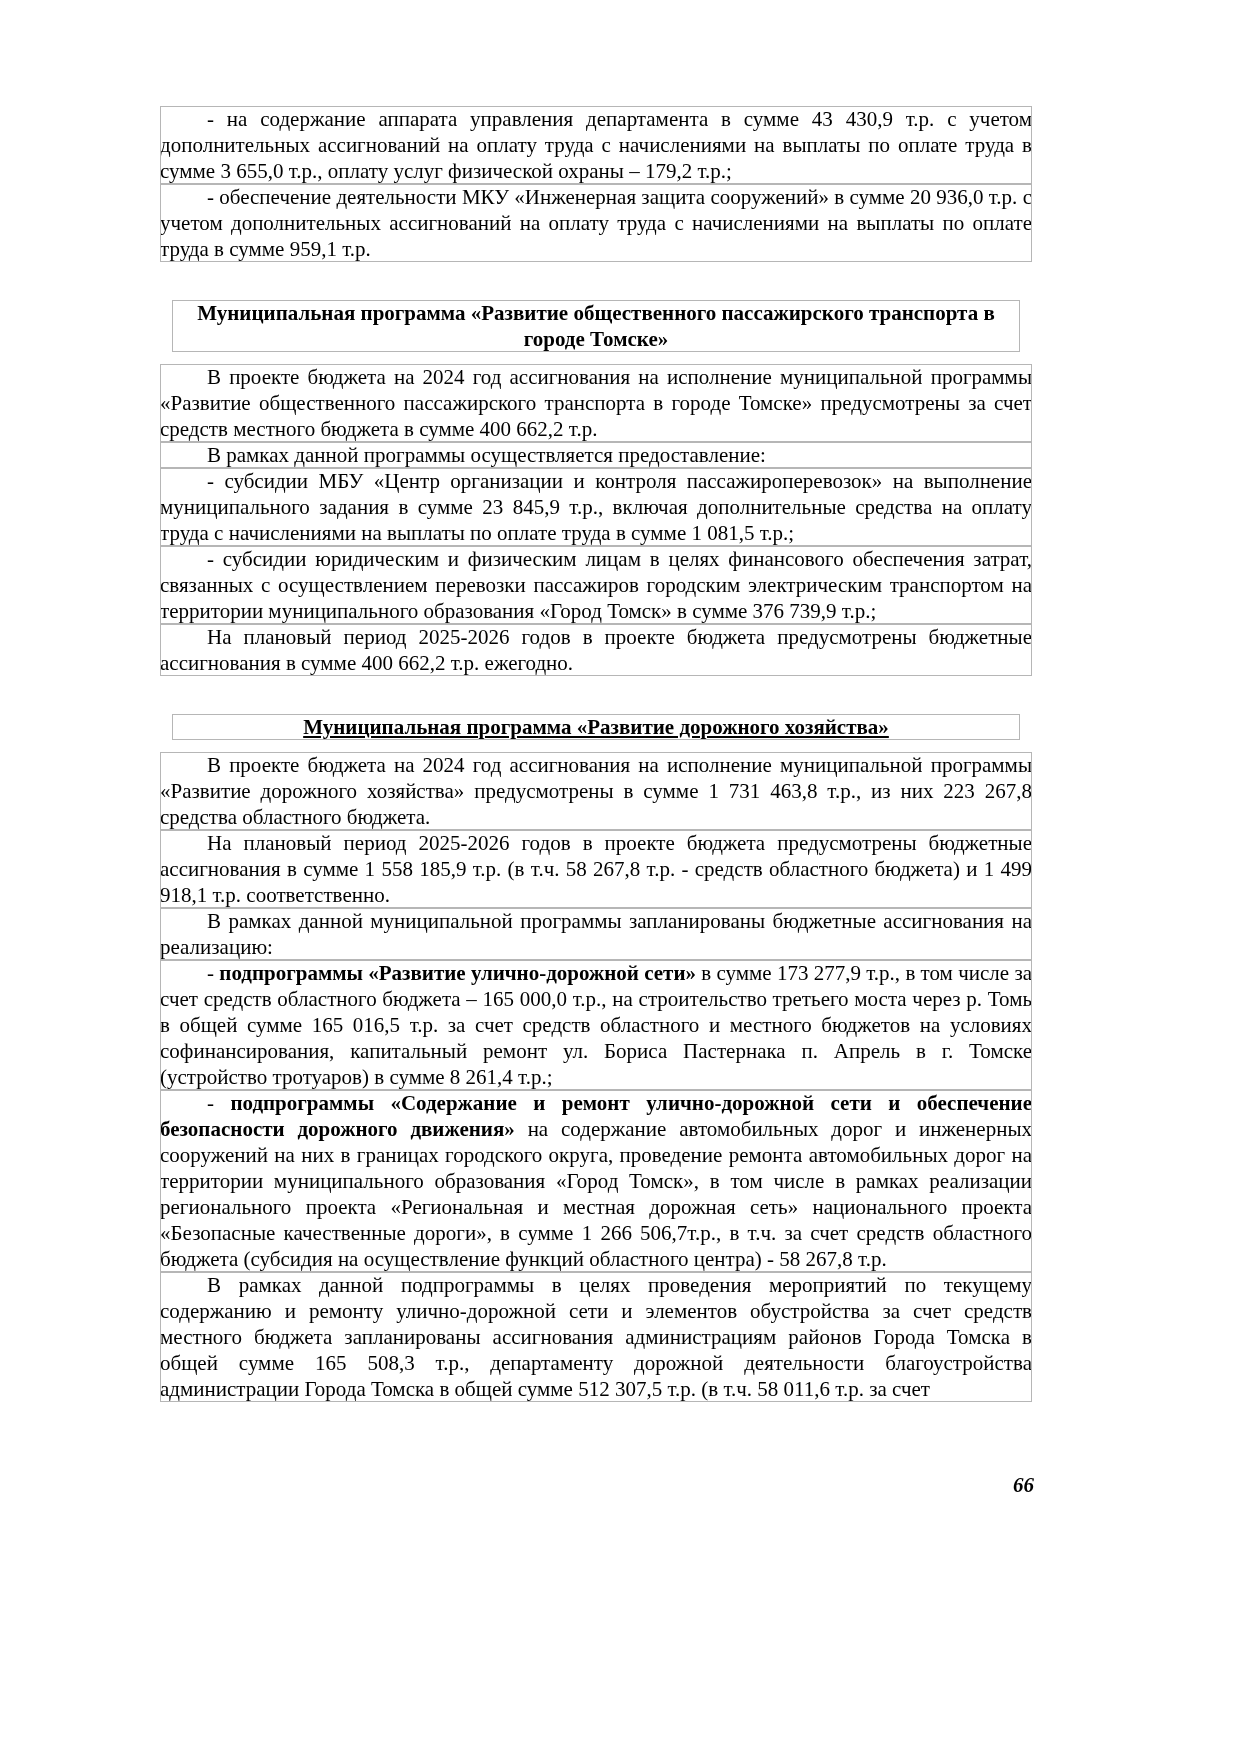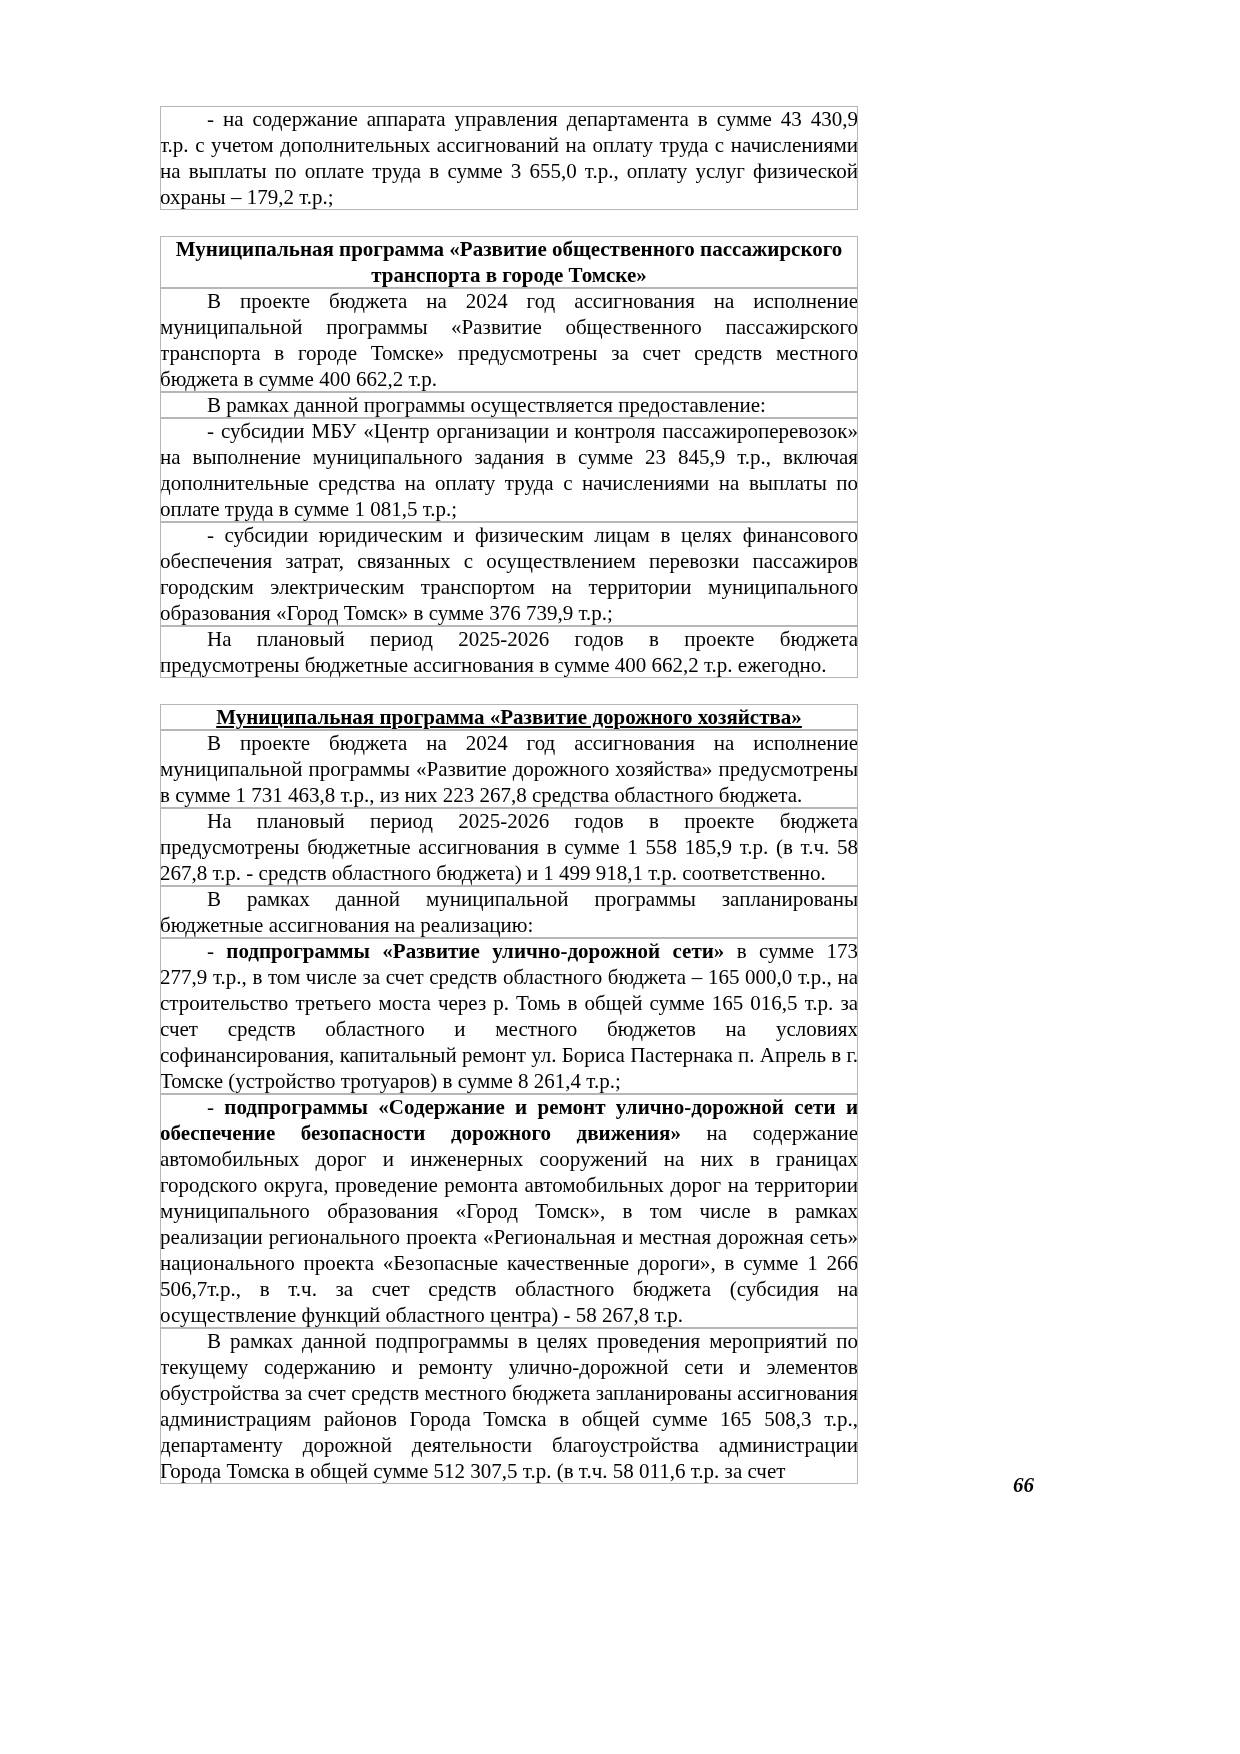--- a/index.html
+++ b/index.html
@@ -13,33 +13,33 @@
     height: 1754px;
     background: #ffffff;
     color: #000000;
     font-family: "Liberation Serif", "DejaVu Serif", serif;
     overflow: hidden;
   }
   .content {
     position: absolute;
     left: 160px;
     top: 106px;
-    width: 698px;
+    width: 872px;
   }
   .paragraph {
     margin: 0;
     font-size: 21px;
     line-height: 26px;
     text-align: justify;
     text-indent: 47px;
     outline: 1px solid #b6b6b6;
     outline-offset: -1px;
   }
   .heading {
-    margin: 0;
+    margin: 12px;
     font-size: 21px;
     line-height: 26px;
     font-weight: 700;
     text-align: center;
     text-indent: 0;
     outline: 1px solid #b6b6b6;
     outline-offset: -1px;
   }
   .heading.underline span {
     text-decoration: underline;
@@ -60,20 +60,21 @@
     line-height: 26px;
     font-style: italic;
   }
 </style>
 </head>
 <body>
 
 <div class="page">
   <div class="content">
       <p class="paragraph"><span>- на содержание аппарата управления департамента в сумме 43 430,9 т.р. с учетом дополнительных ассигнований на оплату труда с начислениями на выплаты по оплате труда в сумме 3 655,0 т.р., оплату услуг физической охраны – 179,2 т.р.;</span></p>
+      <p class="paragraph"><span>- обеспечение деятельности МКУ «Инженерная защита сооружений» в сумме 20 936,0 т.р. с учетом дополнительных ассигнований на оплату труда с начислениями на выплаты по оплате труда в сумме 959,1 т.р.</span></p>
       <div class="spacer"></div>
       <div class="heading"><span>Муниципальная программа «Развитие общественного пассажирского транспорта в городе Томске»</span></div>
       <p class="paragraph"><span>В проекте бюджета на 2024 год ассигнования на исполнение муниципальной программы «Развитие общественного пассажирского транспорта в городе Томске» предусмотрены за счет средств местного бюджета в сумме 400 662,2 т.р.</span></p>
       <p class="paragraph"><span>В рамках данной программы осуществляется предоставление:</span></p>
       <p class="paragraph"><span>- субсидии МБУ «Центр организации и контроля пассажироперевозок» на выполнение муниципального задания в сумме 23 845,9 т.р., включая дополнительные средства на оплату труда с начислениями на выплаты по оплате труда в сумме 1 081,5 т.р.;</span></p>
       <p class="paragraph"><span>- субсидии юридическим и физическим лицам в целях финансового обеспечения затрат, связанных с осуществлением перевозки пассажиров городским электрическим транспортом на территории муниципального образования «Город Томск» в сумме 376 739,9 т.р.;</span></p>
       <p class="paragraph"><span>На плановый период 2025-2026 годов в проекте бюджета предусмотрены бюджетные ассигнования в сумме 400 662,2 т.р. ежегодно.</span></p>
       <div class="spacer"></div>
       <div class="heading underline"><span>Муниципальная программа «Развитие дорожного хозяйства»</span></div>
       <p class="paragraph"><span>В проекте бюджета на 2024 год ассигнования на исполнение муниципальной программы «Развитие дорожного хозяйства» предусмотрены в сумме 1 731 463,8 т.р., из них 223 267,8 средства областного бюджета.</span></p>

